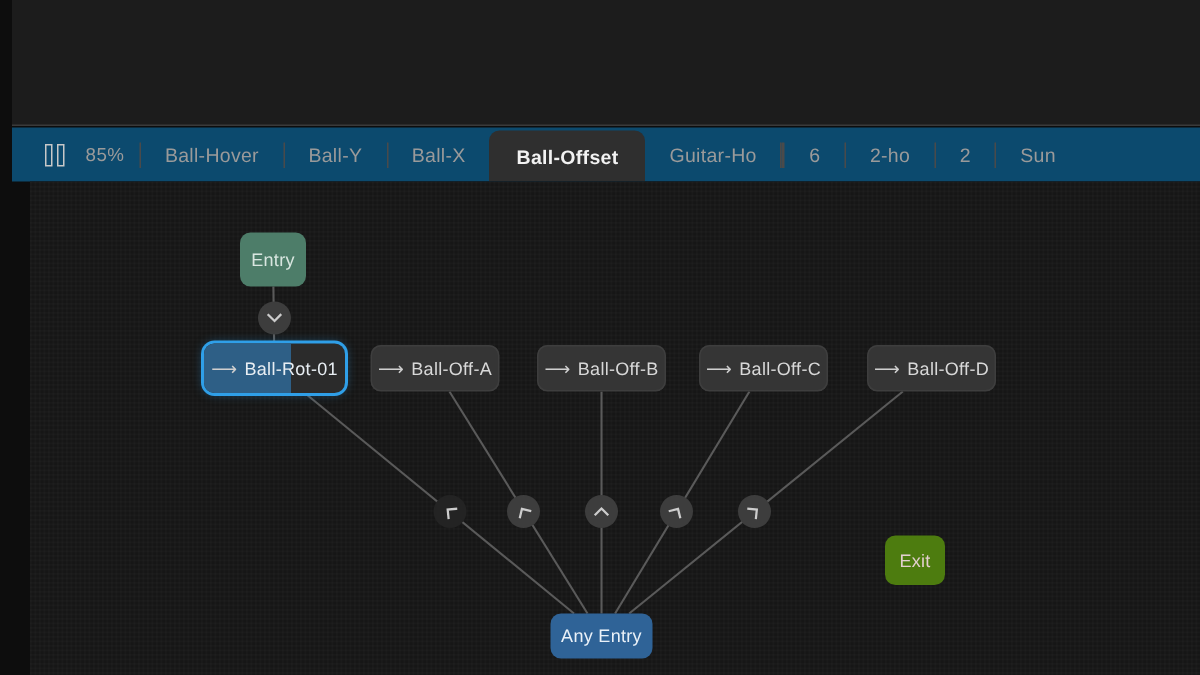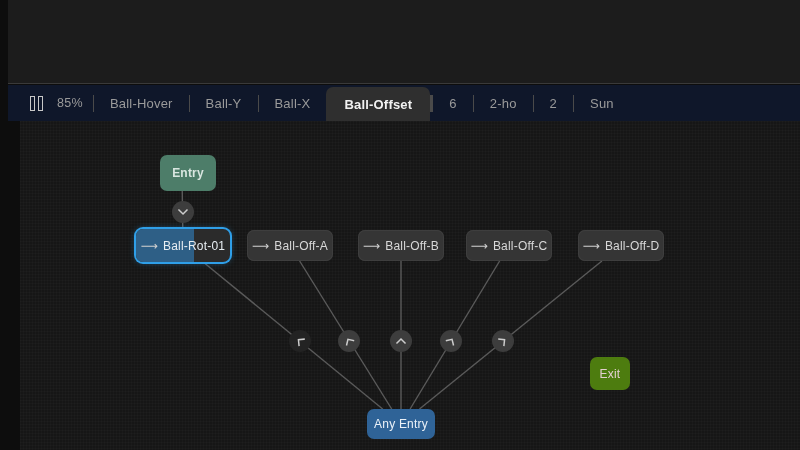--- a/index.html
+++ b/index.html
@@ -18,21 +18,21 @@
     border-bottom:1px solid #3a3a3a;
   }
   .left-gutter {
     position:absolute; left:0; top:0; width:8px; height:450px;
     background:#0d0d0d;
   }
 
   
   .tabbar {
     position:absolute; left:8px; top:85px; width:792px; height:36px;
-    background:#0f172a;
+    background:#0c4a6e;
     display:flex; align-items:flex-start;
     overflow:hidden;
   }
   .tab-strip { display:flex; align-items:stretch; height:36px; }
 
   .tool-cell {
     display:flex; align-items:center; height:36px;
     padding:0 10px 0 22px; gap:14px;
   }
   .pause-icon { display:flex; gap:3px; }
@@ -131,20 +131,21 @@
           </span>
         <span class="zoom-pct">85%</span>
       </div>
     <div class="tab-sep"></div>
         <div class="tab">Ball-Hover</div>
         <div class="tab-sep"></div>
         <div class="tab">Ball-Y</div>
         <div class="tab-sep"></div>
         <div class="tab">Ball-X</div>
         <div class="tab active">Ball-Offset</div>
+        <div class="tab">Guitar-Ho</div>
         <div class="tab-sep"></div>
         <div class="tab-sep"></div>
         <div class="tab-sep"></div>
         <div class="tab">6</div>
         <div class="tab-sep"></div>
         <div class="tab">2-ho</div>
         <div class="tab-sep"></div>
         <div class="tab">2</div>
         <div class="tab-sep"></div>
         <div class="tab">Sun</div>
@@ -186,21 +187,21 @@
             <path d="M2 4 L6 8 L10 4" fill="none" stroke="#cccccc" stroke-width="1.5" stroke-linecap="square" transform="rotate(-148.8242995042614 6 6)"></path>
           </svg>
         </div>
         <div class="marker" style="left: 472.396px; top: 208.92px;">
           <svg width="12" height="12" viewBox="0 0 12 12">
             <path d="M2 4 L6 8 L10 4" fill="none" stroke="#cccccc" stroke-width="1.5" stroke-linecap="square" transform="rotate(-129.0546185673836 6 6)"></path>
           </svg>
         </div>
       </div>
     <div id="nodes-layer">
-        <div class="node entry" style="left: 140px; top: 34px; width: 56px; height: 36px; font-weight: bold;">
+        <div class="node entry" style="left: 140px; top: 34px; width: 44px; height: 36px;">
           <span class="lbl">
             <span>Entry</span>
           </span>
         </div>
         <div class="node state selected" style="left: 116px; top: 108px; width: 94px; height: 33px;">
           <span class="fill"></span>
           <span class="lbl">
             <span class="arrow">⟶</span>
             <span>Ball-Rot-01</span>
           </span>

